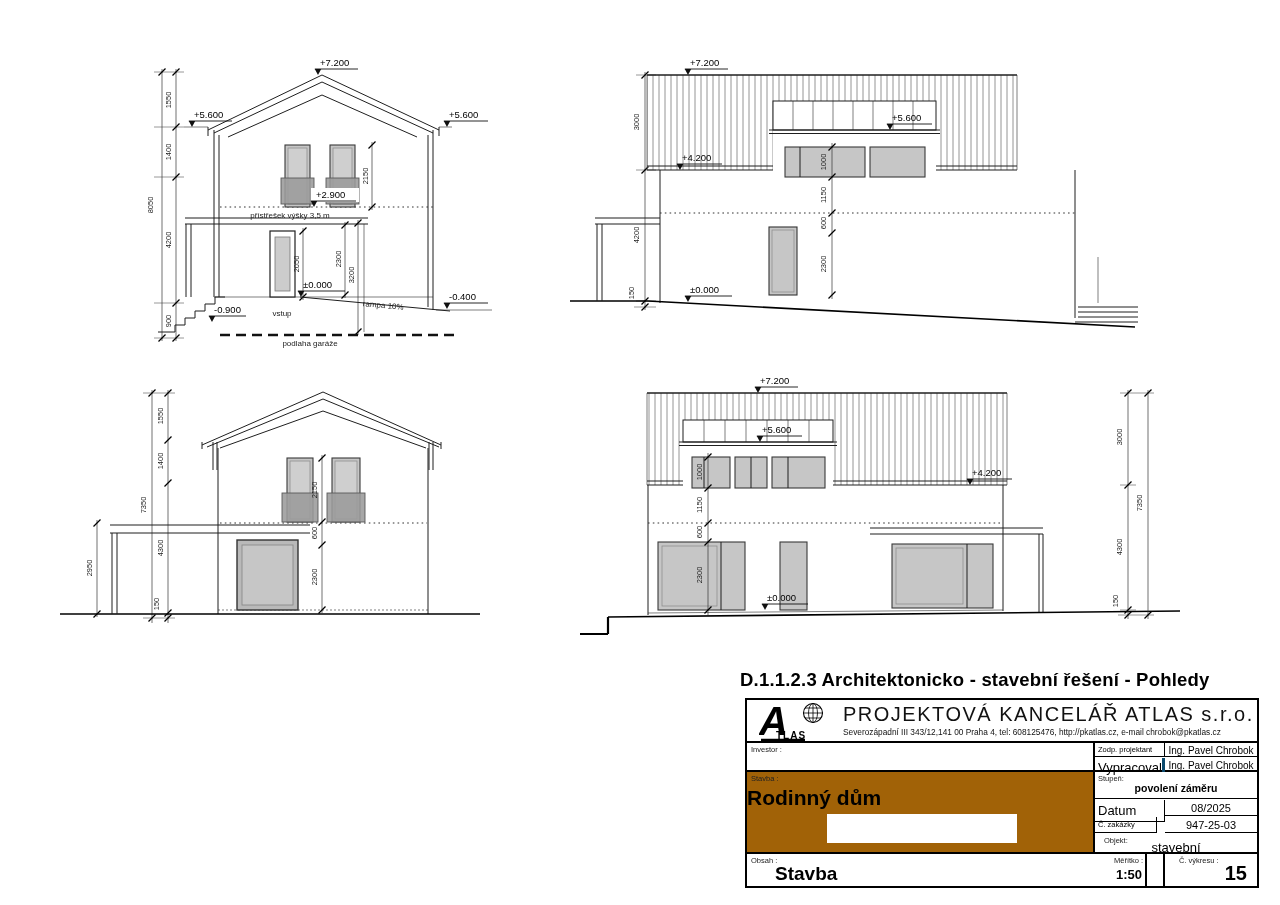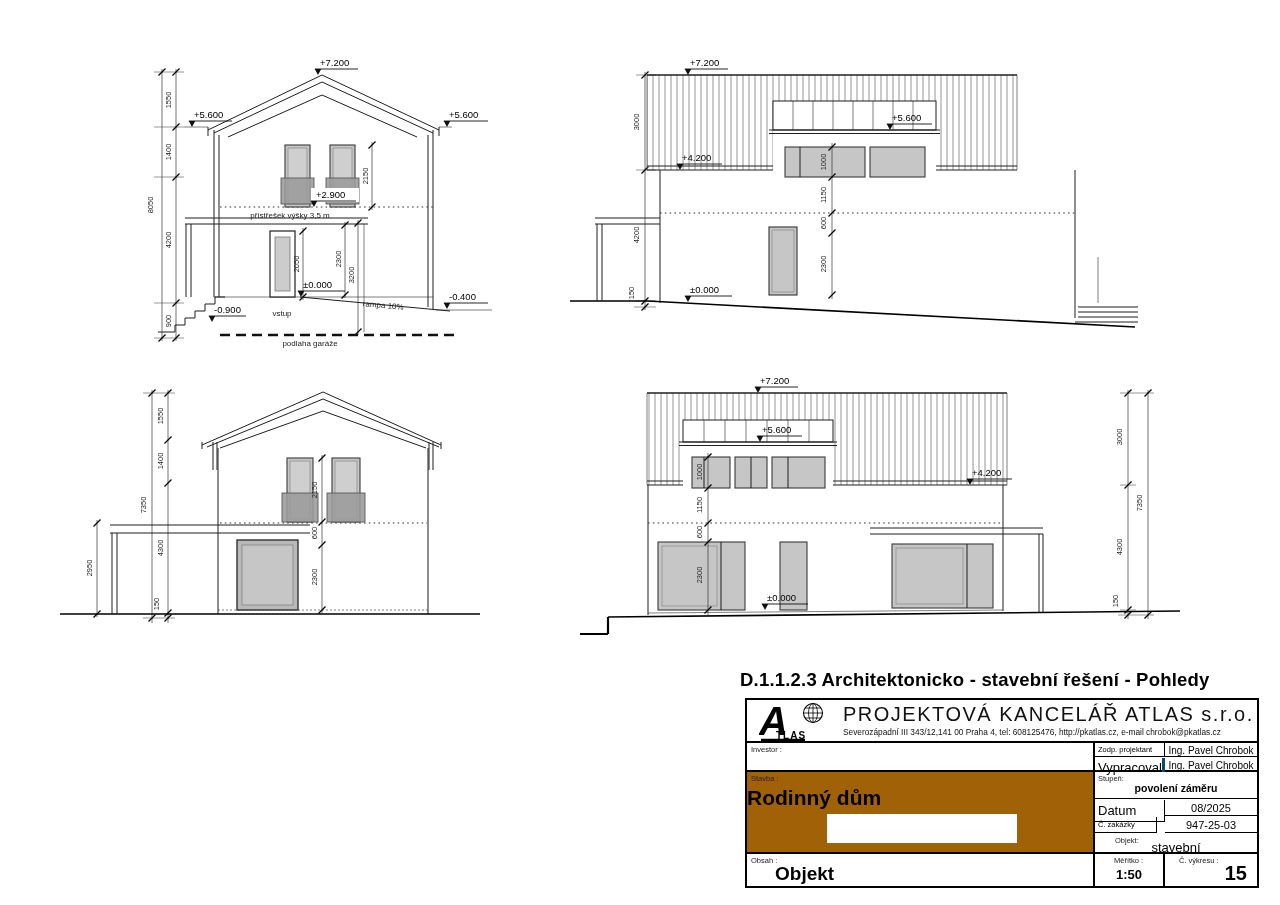--- a/index.html
+++ b/index.html
@@ -431,28 +431,28 @@
   <div class="tb-cell" style="left:348px;top:72px;right:0;height:82px;border-bottom:2px solid #000">
     <div class="tb-cell" style="left:0;top:0;right:0;height:27px;border-bottom:1px solid #000">
       <div class="tb-lab" style="padding-left:3px">Stupeň:</div>
       <div style="position:absolute;left:0;right:0;top:10px;text-align:center;font-size:10.5px;font-weight:bold">povolení záměru</div>
     </div>
     <div class="tb-cell" style="left:0;top:28px;width:70px;height:16px;border-right:1px solid #000;border-bottom:1px solid #000;font-size:13px;padding:3px 0 18px 3px">Datum</div>
     <div class="tb-cell tb-val" style="left:70px;top:28px;right:0;height:16px;border-bottom:1px solid #000;padding-top:2px;font-size:11px">08/2025</div>
     <div class="tb-cell" style="left:0;top:45px;width:62px;height:16px;border-right:1px solid #000;border-bottom:1px solid #000;font-size:7.5px;padding:3px 0 0 3px">Č. zakázky</div>
     <div class="tb-cell tb-val" style="left:70px;top:45px;right:0;height:16px;border-bottom:1px solid #000;padding-top:2px;font-size:11px">947-25-03</div>
     <div class="tb-cell" style="left:0;top:62px;right:0;height:20px">
-      <div class="tb-lab" style="padding-left:20px">Objekt:</div>
+      <div class="tb-lab" style="padding-left:9px">Objekt:</div>
       <div style="position:absolute;left:0;right:0;top:6px;text-align:center;font-size:13px">stavební</div>
     </div>
   </div>
 
-  <div class="tb-cell" style="left:0;top:154px;width:348px;bottom:0;border-right:2px solid #000">
+  <div class="tb-cell" style="left:0;top:154px;width:400px;bottom:0;border-right:2px solid #000">
     <div class="tb-lab">Obsah :</div>
-    <div style="position:absolute;left:28px;top:9px;font-size:19px;font-weight:bold">Objekt</div>
+    <div style="position:absolute;left:28px;top:9px;font-size:19px;font-weight:bold">Stavba</div>
   </div>
   <div class="tb-cell" style="left:348px;top:154px;width:70px;bottom:0;border-right:2px solid #000">
     <div class="tb-lab" style="padding-left:19px">Měřítko :</div>
     <div style="position:absolute;left:0;right:0;top:13px;text-align:center;font-size:13px;font-weight:bold">1:50</div>
   </div>
   <div class="tb-cell" style="left:418px;top:154px;right:0;bottom:0">
     <div class="tb-lab" style="padding-left:14px">Č. výkresu :</div>
     <div style="position:absolute;right:10px;top:8px;font-size:20px;font-weight:bold">15</div>
   </div>
 </div>

